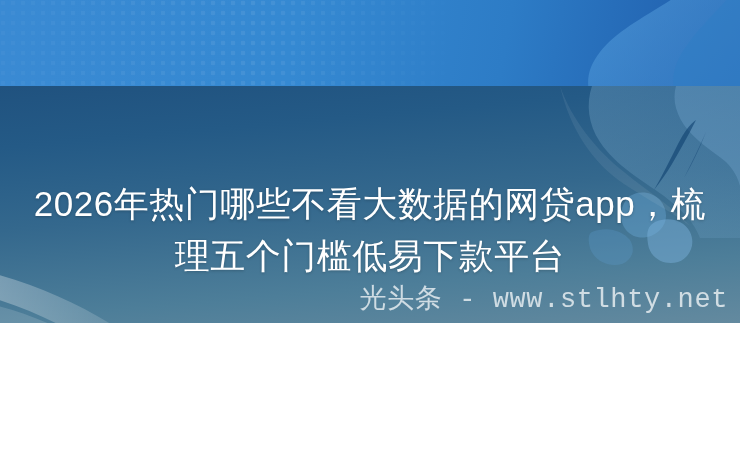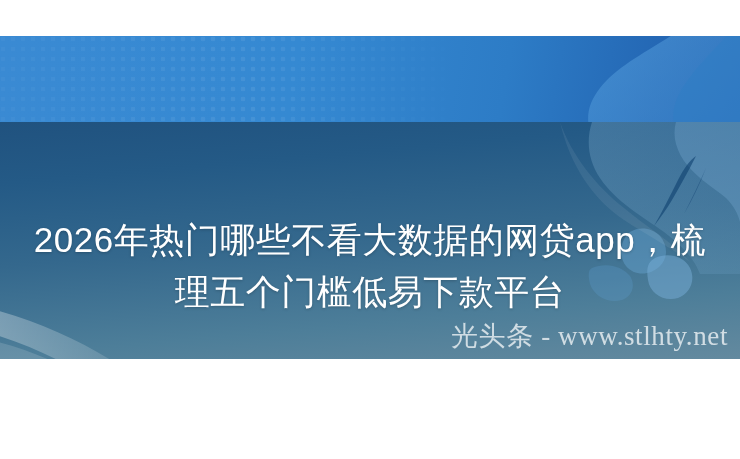--- a/index.html
+++ b/index.html
@@ -11,21 +11,20 @@
   body {
     font-family: "Liberation Sans", "DejaVu Sans", sans-serif;
   }
 
   .banner {
     position: relative;
     width: 740px;
     height: 323px;
     overflow: hidden;
     background: #701a75;
-    margin-top: 36px;
   }
 
   
   .band-top {
     position: absolute;
     left: 0;
     top: 0;
     width: 740px;
     height: 86px;
     background: linear-gradient(100deg,
@@ -108,21 +107,21 @@
     letter-spacing: 0.5px;
     text-shadow: 0 1px 3px rgba(0,0,0,0.22);
     word-break: break-all;
   }
 
   
   .watermark {
     position: absolute;
     right: 12px;
     bottom: 6px;
-    font-family: Liberation Serif, serif;
+    font-family: Liberation Mono, monospace;
     font-size: 27px;
     line-height: 34px;
     color: rgba(255,255,255,0.72);
     letter-spacing: 0.6px;
     white-space: nowrap;
   }
 </style>
 </head>
 <body>
 

